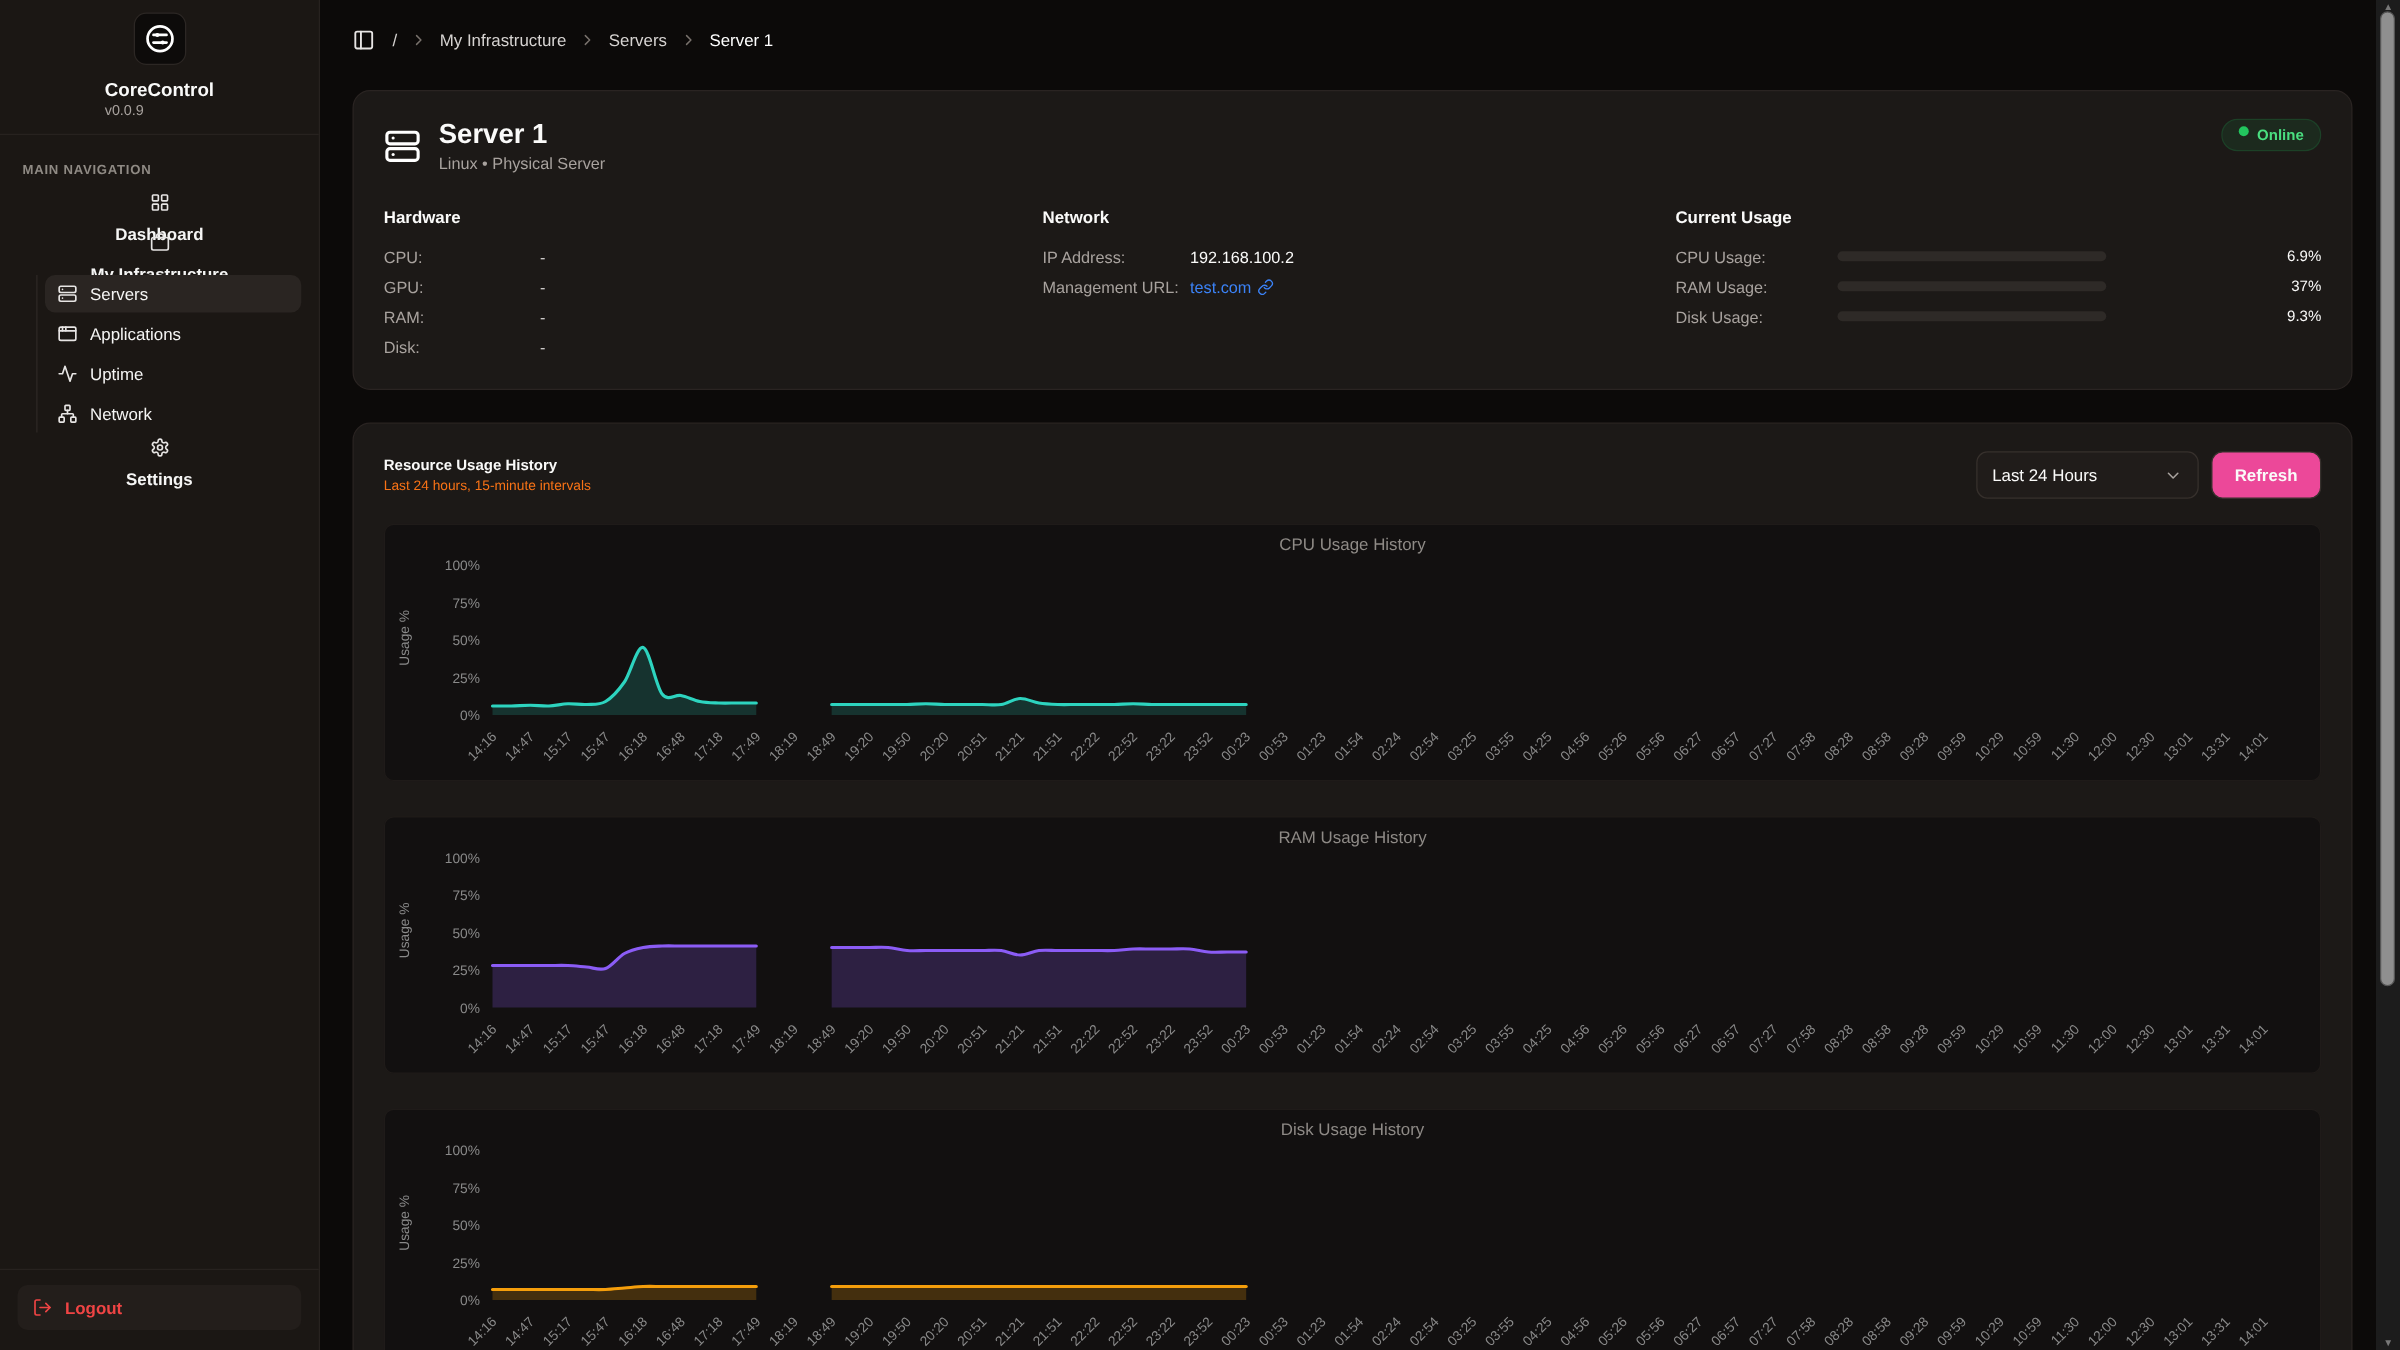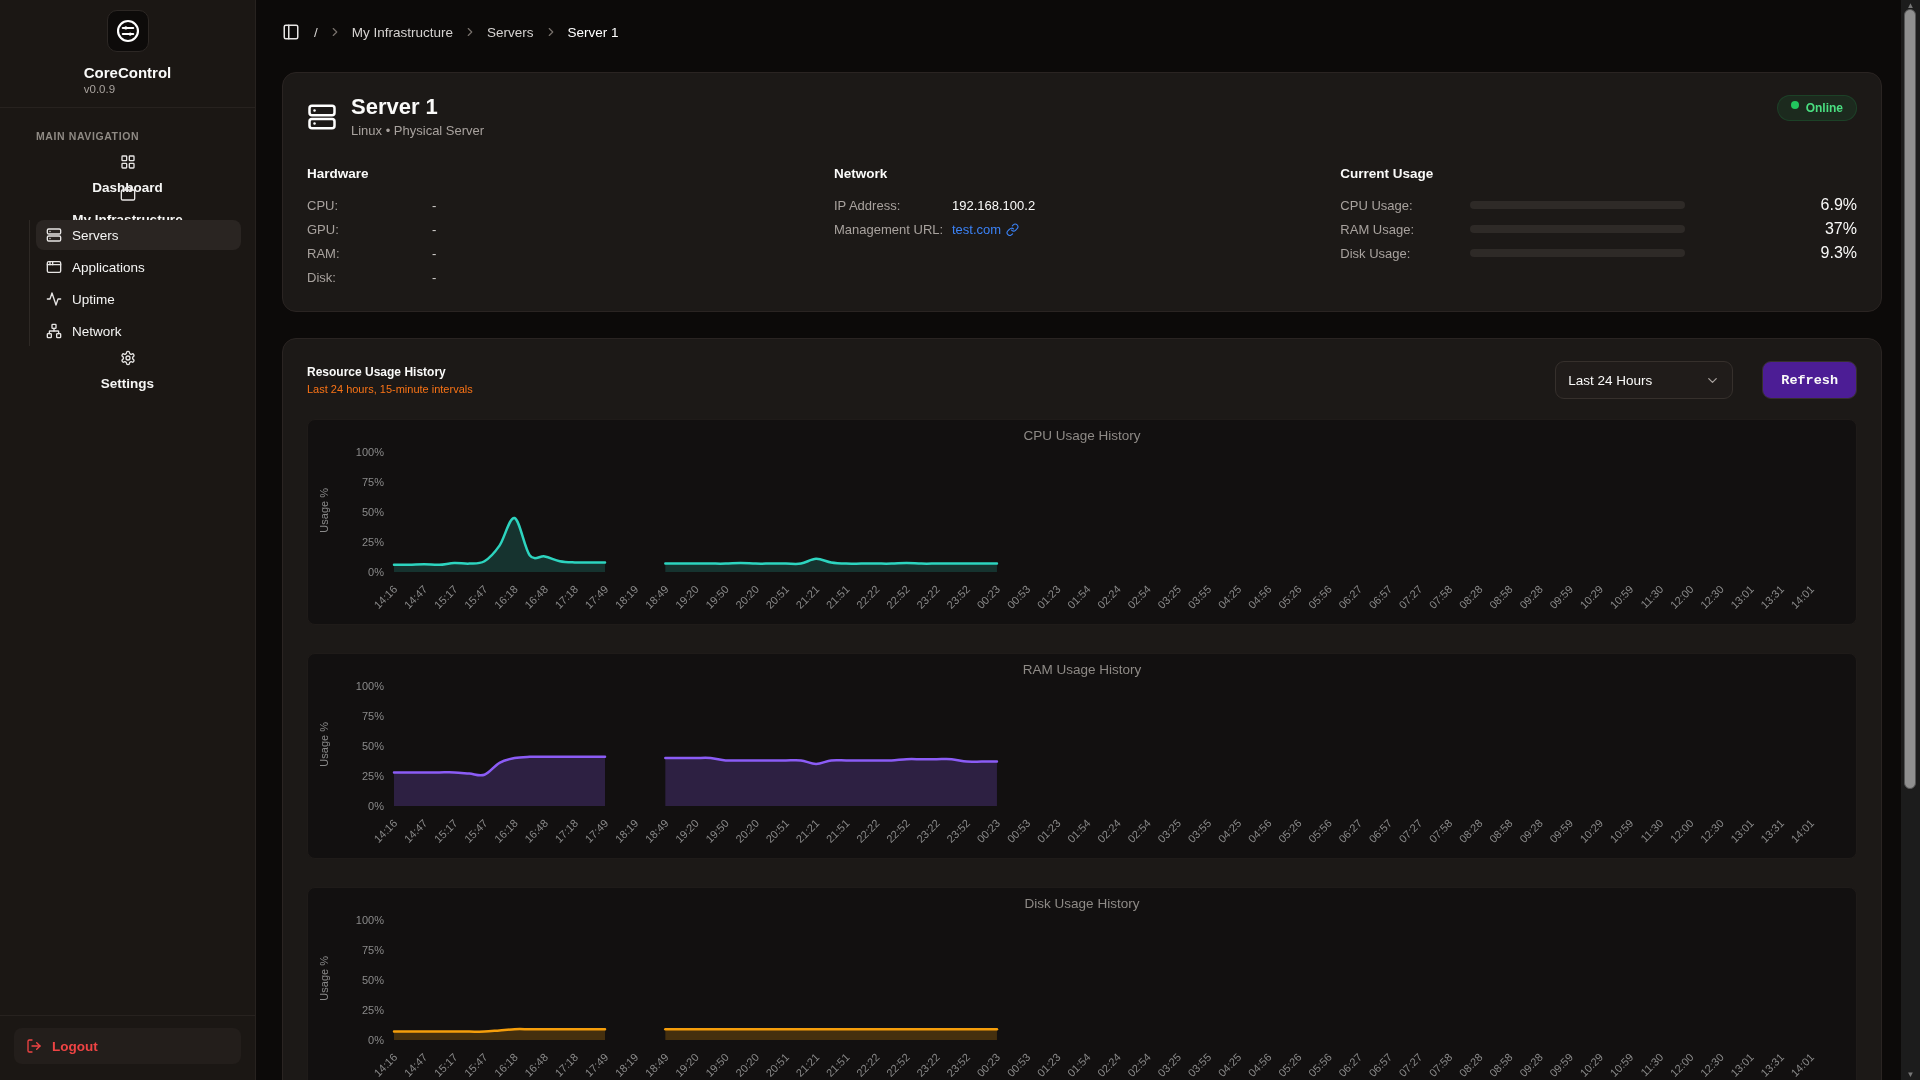--- a/index.html
+++ b/index.html
@@ -8,21 +8,21 @@
 
   
   .sidebar { position:fixed; left:0; top:0; bottom:0; width:256px; background:#1b1714;
     border-right:1px solid #27221f; display:flex; flex-direction:column; z-index:5; }
   .brand { display:flex; align-items:center; gap:12px; padding:10px 14px 12px; border-bottom:1px solid #27221f;flex-direction:column; }
   .brand-logo { width:42px; height:42px; border-radius:10px; background:#0d0b0a; border:1px solid #2c2724;
     display:flex; align-items:center; justify-content:center; color:#ffffff; }
   .brand-name { font-size:15px; font-weight:bold; }
   .brand-version { font-size:11.5px; color:#a8a29e; margin-top:2px; }
   .nav { padding:14px 14px 0; flex:1; }
-  .nav-section { font-size:10.5px; font-weight:bold; letter-spacing:.6px; color:#8f8a84; margin:8px 22px 12px; }
+  .nav-section { font-size:10.5px; font-weight:bold; letter-spacing:.6px; color:#8f8a84; margin:8px 4px 12px; }
   .nav-item { display:flex; align-items:center; gap:10px; height:32px; padding:0 8px; border-radius:8px;
     font-size:13.5px; font-weight:600; color:#f5f5f4; cursor:pointer;flex-direction:column; }
   .nav-item .chev { margin-left:auto; color:#d6d3d1; }
   .nav-icon { width:16px; height:16px; flex:0 0 16px; color:#e7e5e4; }
   .subtree { margin:2px 0 4px 15px; border-left:1px solid #2e2925; padding-left:6px; display:flex; flex-direction:column; gap:2px; }
   .sub-item { display:flex; align-items:center; gap:10px; height:30px; padding:0 10px; border-radius:8px;
     font-size:13.5px; color:#f5f5f4; cursor:pointer; }
   .sub-item.active { background:#2a2522; }
   .sidebar-footer { padding:12px 14px 16px; border-top:1px solid #27221f; }
   .logout-btn { display:flex; align-items:center; gap:10px; height:36px; padding:0 12px; border-radius:8px;
@@ -58,33 +58,33 @@
   .info-row .lbl { width:125px; flex:0 0 auto; }
   .info-row .val { color:#d6d3d1; }
   .info-row .val.strong { color:#fafaf9; }
   .net-row .lbl { width:118px; }
   .link { color:#3b82f6; display:inline-flex; align-items:center; gap:5px; text-decoration:none; cursor:pointer; }
   .link-icon { width:13px; height:13px; }
   .usage-row { display:flex; align-items:center; height:24px; font-size:13px; color:#a8a29e; }
   .usage-row .lbl { width:130px; flex:0 0 auto; }
   .bar-track { width:215px; height:8px; border-radius:9999px; background:#2e2a27; overflow:hidden; flex:0 0 auto; }
   .bar-fill { height:100%; border-radius:9999px; background:#10b981; }
-  .usage-val { flex:1; text-align:right; color:#fafaf9; font-size:16px; }
+  .usage-val { flex:1; text-align:right; color:#fafaf9; font-size:12px; }
 
   
   .history-card { padding:22px 24px 24px; }
   .history-head { display:flex; align-items:center; margin-bottom:20px; }
   .history-title { font-size:12px; font-weight:bold; }
   .history-sub { font-size:11px; color:#f97316; margin-top:4px; }
   .history-controls { margin-left:auto; display:flex; gap:10px; }
   .select { display:flex; align-items:center; justify-content:space-between; width:178px; height:38px;
     background:#201c1a; border:1px solid #36302c; border-radius:9px; padding:0 12px; font-size:13.5px; cursor:pointer; }
   .select .chev { width:15px; height:15px; color:#a8a29e; }
-  .refresh-btn { height:38px; padding:0 18px; background:#4c1d95; border:1px solid #36302c; border-radius:9px;
-    color:#fafaf9; font-size:13.5px; font-weight:bold; cursor:pointer; font-family:Liberation Mono, monospace;margin-left:19px; }
+  .refresh-btn { height:38px; padding:0 18px; background:#ec4899; border:1px solid #36302c; border-radius:9px;
+    color:#fafaf9; font-size:13.5px; font-weight:bold; cursor:pointer; font-family:Liberation Sans, sans-serif; }
 
   .chart-panel { background:#121010; border:1px solid #1f1b19; border-radius:8px; padding:8px 16px 2px;
     margin-bottom:28px; position:relative; }
   .chart-title { text-align:center; font-size:13.5px; font-weight:normal; color:#8e8a86; height:18px; }
   .chart-ylabel { position:absolute; left:10px; top:68px; writing-mode:vertical-rl; transform:rotate(180deg);
     font-size:11px; color:#8a8a8a; }
   .chart-svg { display:block; margin-left:14px; }
   .chart-svg text { fill:#8a8a8a; font-size:11px; font-family:"Liberation Sans", sans-serif; }
 
   

